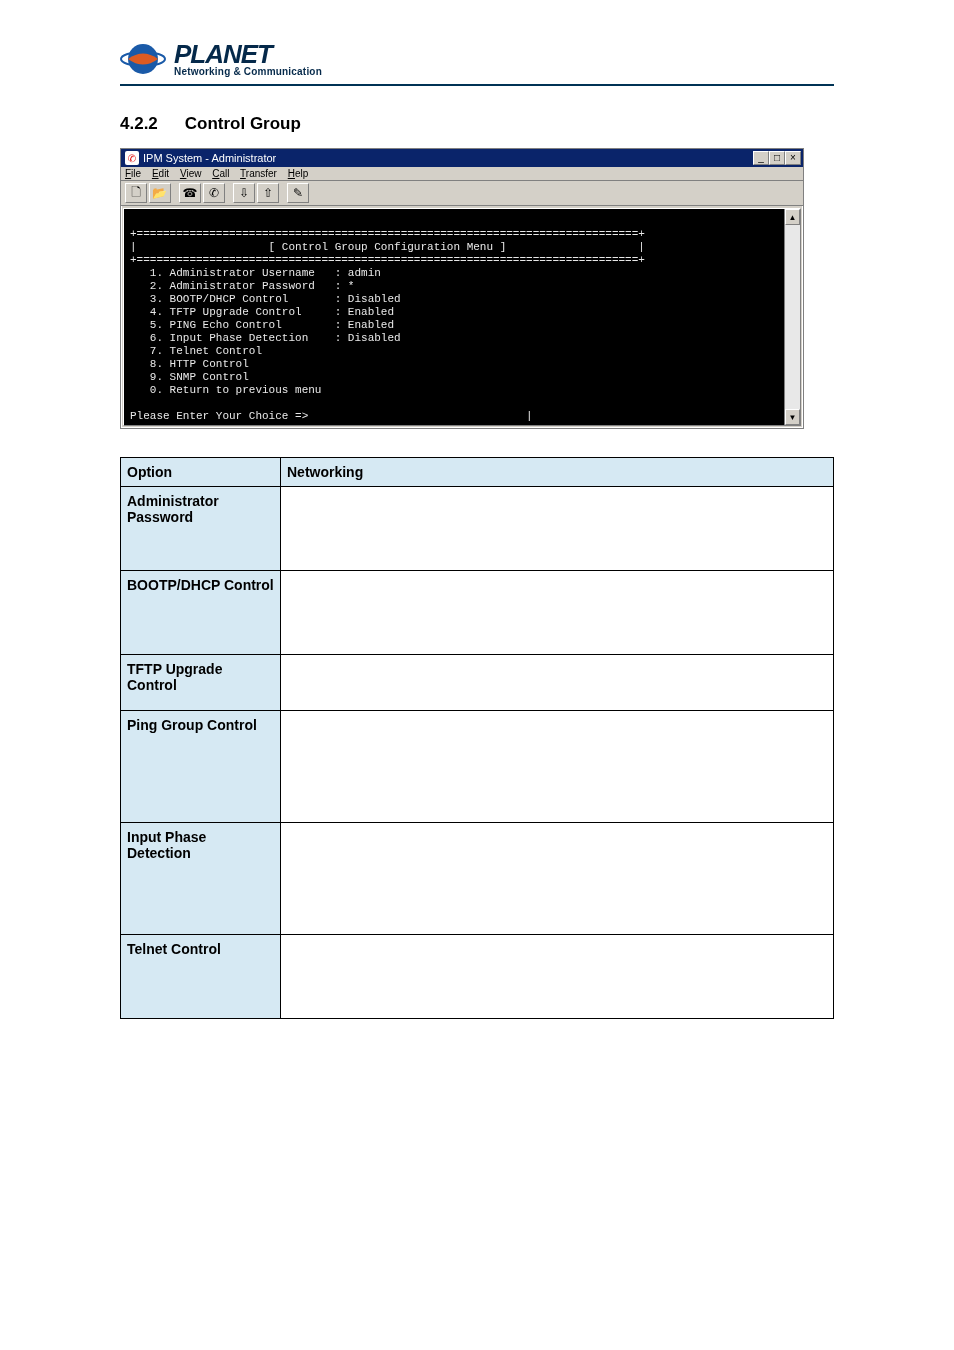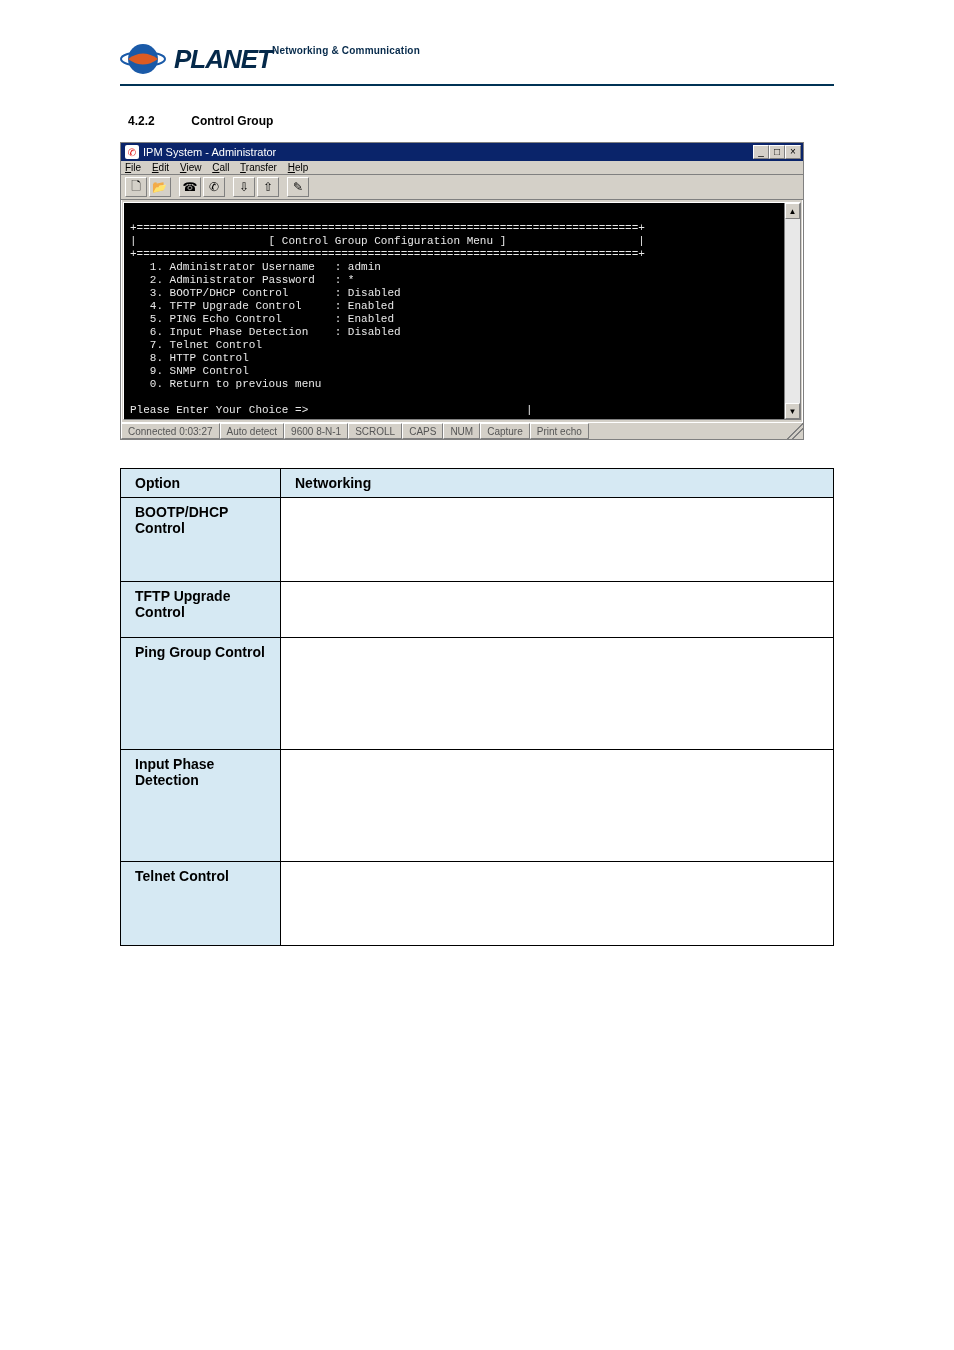--- a/index.html
+++ b/index.html
@@ -21,41 +21,41 @@
     border-bottom: 2px solid #035;
     padding-bottom: 6px;
     margin-bottom: 24px;
   }
   .logo-mark {
     width: 46px; height: 38px;
     position: relative;
   }
   .logo-mark svg { display:block; }
   .logo-text {
-    display:flex; flex-direction:row; line-height:1;justify-content:space-between;
+    display:flex; flex-direction:column; line-height:1;justify-content:space-between;
   }
   .logo-text-top {
     font-family: "Arial Black", Arial, sans-serif;
     font-size: 26px;
     font-weight: 900;
     font-style: italic;
     letter-spacing: -1px;
     color: #05294a;
   }
   .logo-text-bottom {
     font-size: 10px;
     color: #05294a;
     font-weight: bold;
     letter-spacing: 0.2px;
   }
   
   .section-heading {
-    font-size: 12px;
+    font-size: 17px;
     font-weight: bold;
-    margin: 28px 0 14px 8px;
+    margin: 28px 0 14px 0;
   }
   .section-heading .num { display:inline-block; min-width:60px; }
   
   .ht-window {
     width: 684px;
     border: 1px solid #808080;
     background: #d4d0c8;
     font-size: 11px;
     box-shadow: 0 0 0 1px #fff inset;
   }
@@ -150,21 +150,21 @@
   }
   
   table.opt {
     width:100%;
     border-collapse:collapse;
     margin-top:28px;
     font-size:14px;
   }
   table.opt th, table.opt td {
     border:1px solid #000;
-    padding:6px 14px;
+    padding:6px 6px;
     vertical-align:top;
     text-align:left;
   }
   table.opt th {
     background:#d6e9f3;
     font-weight:bold;
     height:26px;
   }
   table.opt td.label {
     background:#d6e9f3;
@@ -252,42 +252,35 @@
    0. Return to previous menu 
 
 Please Enter Your Choice =&gt;                                 |
 </div>
       <div class="ht-scroll">
         <div class="ht-scroll-btn">▲</div>
         <div class="ht-scroll-track"></div>
         <div class="ht-scroll-btn">▼</div>
       </div>
     </div>
-    <div class="ht-status">
-      <div class="ht-status-cell grow">Connected 0:03:27</div>
-      <div class="ht-status-cell">Auto detect</div>
-      <div class="ht-status-cell">9600 8-N-1</div>
-      <div class="ht-status-cell">SCROLL</div>
-      <div class="ht-status-cell">CAPS</div>
-      <div class="ht-status-cell">NUM</div>
-      <div class="ht-status-cell">Capture</div>
-      <div class="ht-status-cell">Print echo</div>
-      <div class="ht-resize"></div>
-    </div>
   </div>
 
   <table class="opt">
     <thead>
       <tr>
         <th>Option</th>
         <th>Networking</th>
       </tr>
     </thead>
     <tbody id="opt-body">
         <tr>
+          <td class="label h3">Administrator Password</td>
+          <td class="desc h3"></td>
+        </tr>
+        <tr>
           <td class="label h3">BOOTP/DHCP Control</td>
           <td class="desc h3"></td>
         </tr>
         <tr>
           <td class="label h2">TFTP Upgrade Control</td>
           <td class="desc h2"></td>
         </tr>
         <tr>
           <td class="label h4">Ping Group Control</td>
           <td class="desc h4"></td>

